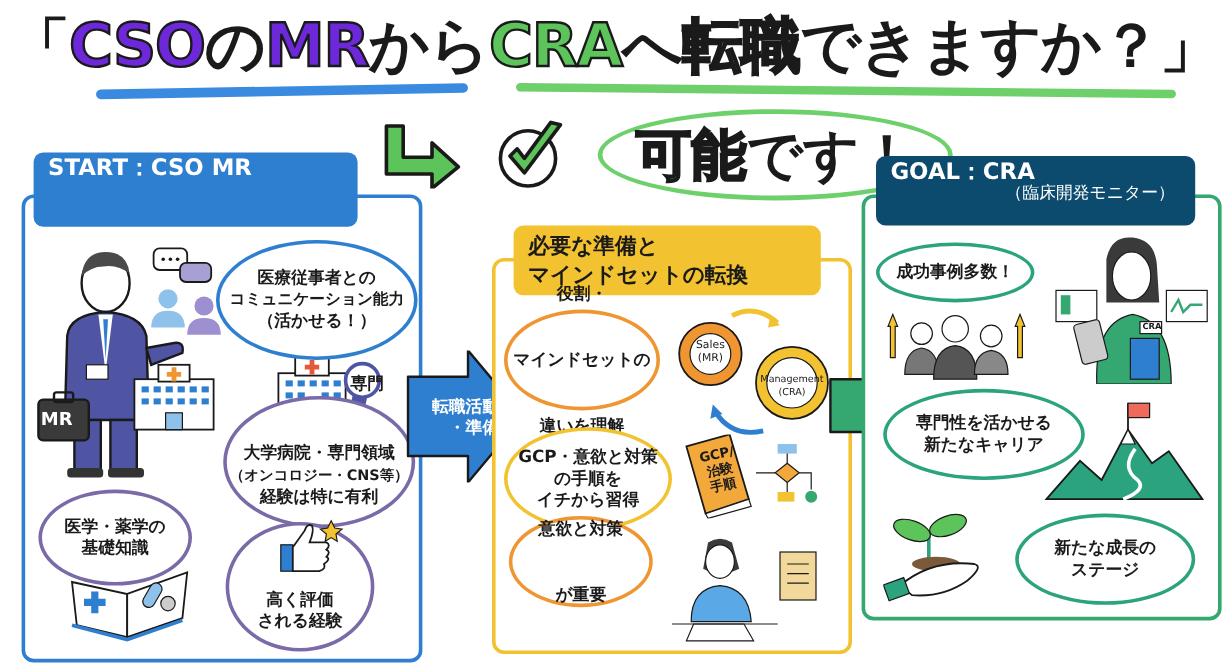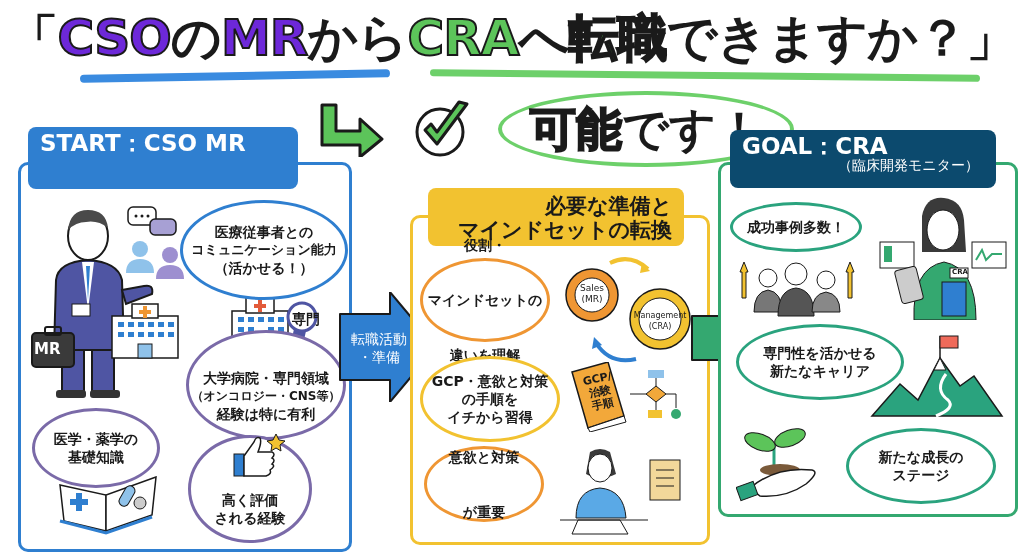--- a/index.html
+++ b/index.html
@@ -23,35 +23,35 @@
 
   
   .panel { position: absolute; border: 3px solid; border-radius: 10px; background: #fff; }
   .panel-start { left: 18px; top: 162px; width: 334px; height: 390px; border-color: #2f7fd0; }
   .panel-mid { left: 410px; top: 215px; width: 300px; height: 330px; border-color: #f2c230; }
   .panel-goal { left: 718px; top: 162px; width: 300px; height: 355px; border-color: #34a870; }
 
   .banner { position: absolute; color: #fff; font-weight: bold; border-radius: 8px; padding: 4px 12px; line-height: 1.05; }
   .banner-start { left: 28px; top: 127px; width: 270px; height: 62px; background: #2f7fd0; }
   .banner-goal { left: 730px; top: 130px; width: 266px; height: 58px; background: #0c4a6e; }
-  .banner .big { font-size: 23px; }
+  .banner .big { font-size: 19px; }
   .banner .small { font-size: 14px; display: block; padding-left: 120px; font-weight: normal; }
-  .banner-mid { left: 428px; top: 188px; width: 256px; height: 58px; background: #f2c230; color: #1a1a1a; text-align: right; font-size: 21px; padding-top: 6px; line-height: 24px; }
+  .banner-mid { left: 428px; top: 188px; width: 256px; height: 58px; background: #f2c230; color: #1a1a1a; text-align: left; font-size: 18px; padding-top: 6px; line-height: 24px; }
 
   
   .bubble { position: absolute; background: #fff; border: 3px solid; border-radius: 50%; text-align: center; font-weight: bold; font-size: 14px; line-height: 18px; display: flex; align-items: center; justify-content: center; flex-direction: column; }
   .b-blue { border-color: #2f7fd0; justify-content: center; }
   .b-purple { border-color: #7a6aa8; }
   .b-orange { border-color: #ef9633; gap: 37px; }
   .b-yellow { border-color: #f2c230; }
   .b-teal { border-color: #2aa37e; }
 
   
   .arrow-mid { position: absolute; left: 338px; top: 292px; width: 100px; height: 110px; }
-  .arrow-mid-label { position: absolute; left: 342px; top: 330px; width: 74px; text-align: center; color: #fff; font-weight: normal; font-size: 14px; line-height: 18px; }
+  .arrow-mid-label { position: absolute; left: 342px; top: 330px; width: 74px; text-align: right; color: #fff; font-weight: bold; font-size: 14px; line-height: 18px; }
   .arrow-goal { position: absolute; left: 690px; top: 300px; width: 60px; height: 76px; }
 
   .ill { position: absolute; }
 </style>
 </head>
 <body>
 
 <div class="title">
   <span class="bk">「</span><span class="bl">CSO</span><span class="bk">の</span><span class="bl">MR</span><span class="bk">から</span><span class="gr">CRA</span><span class="bk">へ</span><span class="gr">転職</span><span class="bk">できますか？</span><span class="bk">」</span>
 </div>
@@ -197,21 +197,21 @@
 <div class="bubble b-orange" style="left:420px;top:258px;width:130px;height:84px">
   <div>役割・</div>
   <div>マインドセットの</div>
   <div>違いを理解</div>
 </div>
 <div class="bubble b-yellow" style="left:420px;top:356px;width:140px;height:86px">
   <div>GCP・意欲と対策</div>
   <div>の手順を</div>
   <div>イチから習得</div>
 </div>
-<div class="bubble b-orange" style="left:424px;top:446px;width:120px;height:76px">
+<div class="bubble b-orange" style="left:424px;top:430px;width:120px;height:76px">
   <div>意欲と対策</div>
   <div>が重要</div>
 </div>
 
 <svg class="ill" style="left:560px;top:255px;width:140px;height:112px" viewBox="0 0 140 112">
   <g fill="#ef9633" stroke="#1a1a1a" stroke-width="1.5">
     <circle cx="32" cy="40" r="26"></circle>
   </g>
   <circle cx="32" cy="40" r="17" fill="#fff" stroke="#1a1a1a"></circle>
   <g fill="#f2c230" stroke="#1a1a1a" stroke-width="1.5">

